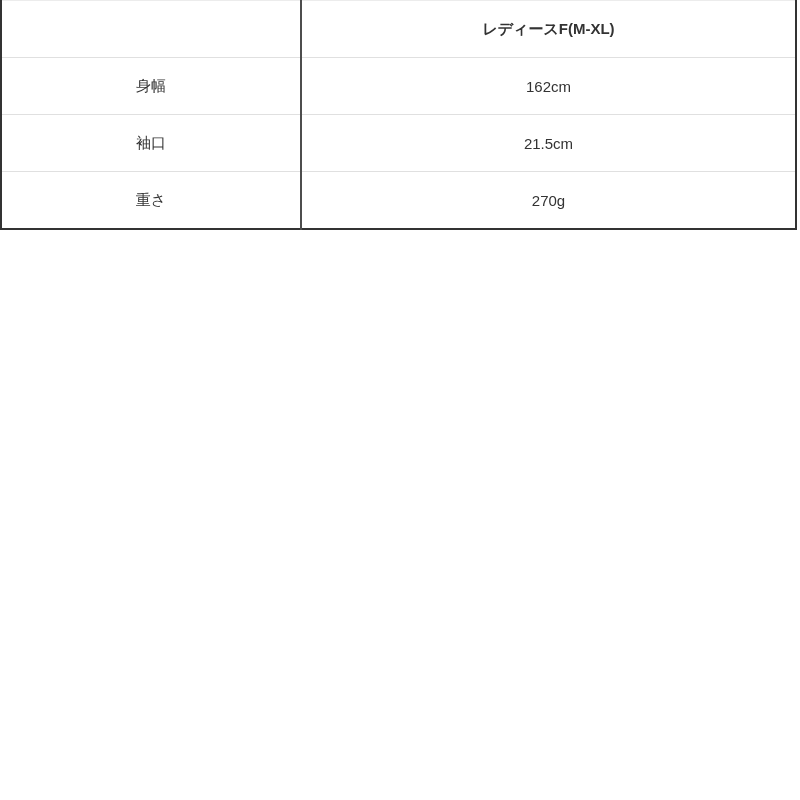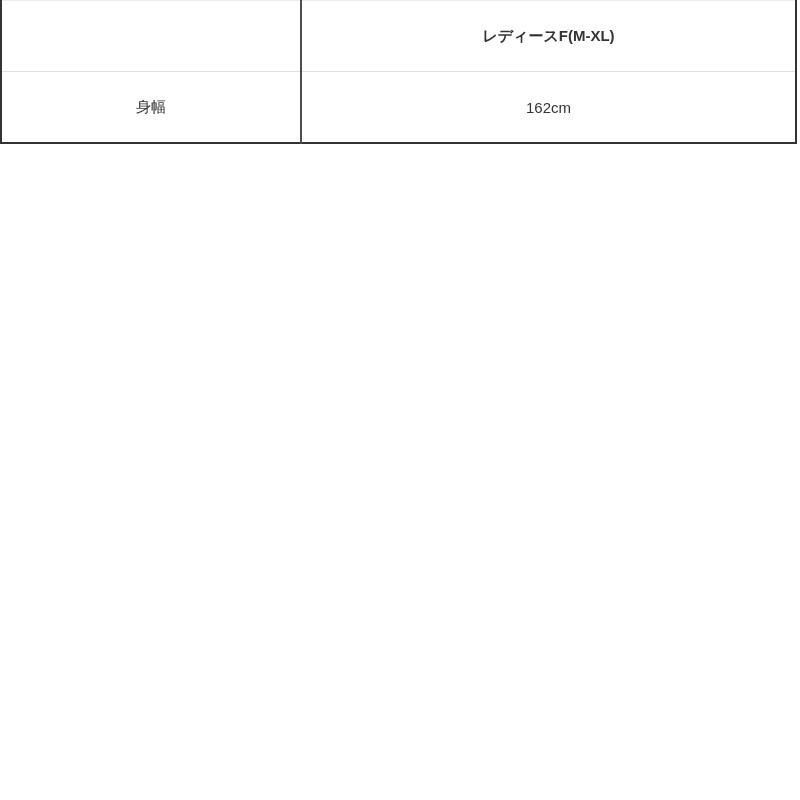--- a/index.html
+++ b/index.html
@@ -21,21 +21,21 @@
     text-align: center;
     border-left: 2px solid #333333;
     border-right: 2px solid #333333;
     border-bottom: 2px solid #333333;
     border-top: 1px solid #ececec;
     background: #ffffff;
   }
   .size-table col.label-col { width: 300px; }
   .size-table th, .size-table td {
     height: 48px;
-    padding: 11px;
+    padding: 4px;
     vertical-align: middle;
     font-weight: normal;
     border-top: 1px solid #e0e0e0;
   }
   .size-table thead th {
     border-top: none;
   }
   .size-table th.header-size-cell {
     font-weight: bold;
   }
@@ -57,14 +57,22 @@
     <tr>
       <th class="header-empty-cell"></th>
       <th class="header-size-cell">レディースF(M-XL)</th>
     </tr>
   </thead>
   <tbody>
     <tr>
       <td class="label-cell">身幅</td>
       <td class="value-cell">162cm</td>
     </tr>
+    <tr>
+      <td class="label-cell">袖口</td>
+      <td class="value-cell">21.5cm</td>
+    </tr>
+    <tr>
+      <td class="label-cell">重さ</td>
+      <td class="value-cell">270g</td>
+    </tr>
   </tbody>
 </table>
 
 </body></html>

